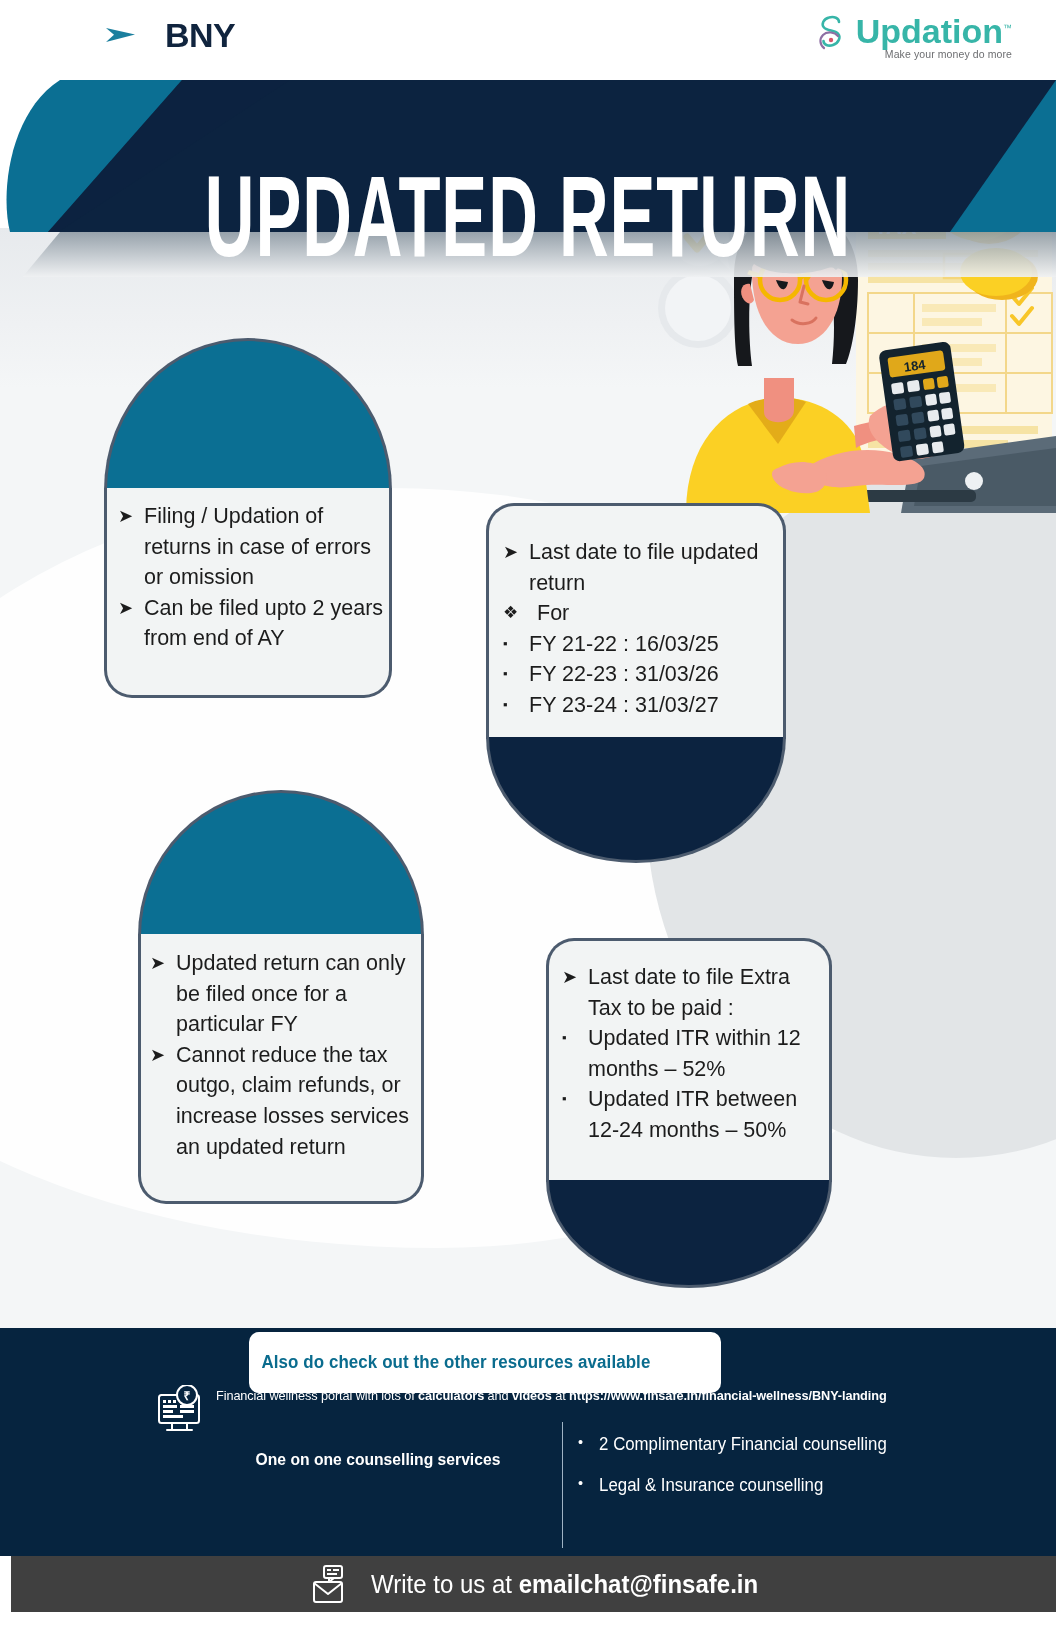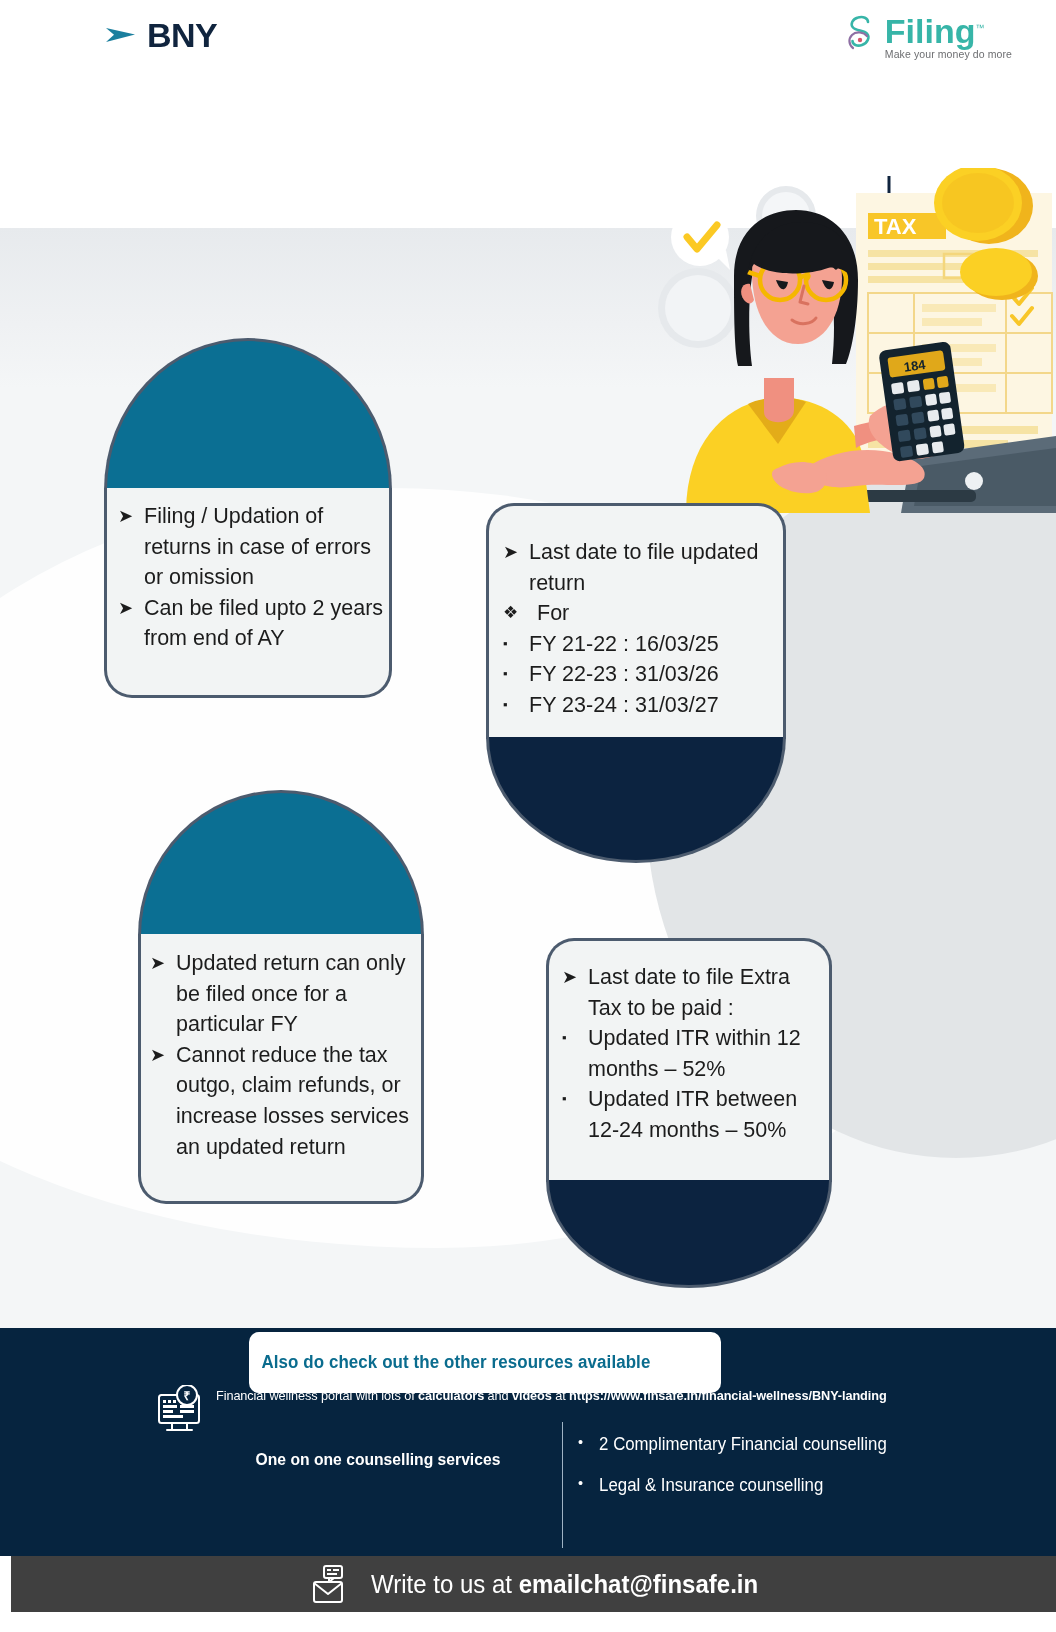--- a/index.html
+++ b/index.html
@@ -33,20 +33,21 @@
     left: 105px; top: 18px;
     display: flex; align-items: center; gap: 8px;
   }
   .bny-arrow { width: 34px; height: 24px; display: block; }
   .bny-word {
     font-family: "Liberation Sans", sans-serif;
     font-size: 34px; font-weight: 700;
     letter-spacing: -0.5px;
     color: #10243e;
     line-height: 1;
+    margin-left: 18px;
   }
   .finsafe-logo {
     position: absolute;
     right: 44px; top: 14px;
     display: flex; align-items: flex-start; gap: 7px;
   }
   .fs-mark { width: 34px; height: 46px; display:block; }
   .fs-text { display: flex; flex-direction: column; }
   .fs-name {
     font-family: "Liberation Sans", sans-serif;
@@ -323,21 +324,21 @@
     </div>
 
     <div class="finsafe-logo">
       <svg class="fs-mark" viewBox="0 0 34 46">
         <path d="M24,8 C24,4 19,2 14,3.5 C8.5,5 6,10 9,13.5 C12,17 20,16 23,19.5 C26,23 24,29 18,31 C13,32.7 8.5,30.5 8.5,27" fill="none" stroke="#37b5a8" stroke-width="2.6" stroke-linecap="round"></path>
         <path d="M9,34 C5,31 4,25 8,21 C12,17 20,18 23,22" fill="none" stroke="#8e6fa3" stroke-width="2.2" stroke-linecap="round"></path>
         <circle cx="16" cy="26" r="2.2" fill="#d6546a"></circle>
       </svg>
       <div class="fs-text">
         <div class="fs-name">
-          <span>Filing</span><span class="fs-tm">™</span>
+          <span>Updation</span><span class="fs-tm">™</span>
         </div>
         <div class="fs-tag">Make your money do more</div>
       </div>
     </div>
   </div>
 
   <div class="body-bg">
     <div class="blob-c"></div>
     <div class="blob-a"></div>
     <div class="blob-b"></div>
@@ -469,20 +470,38 @@
           <rect x="286" y="260" width="11" height="11" rx="2"></rect>
           <rect x="256" y="276" width="12" height="11" rx="2"></rect>
           <rect x="272" y="276" width="11" height="11" rx="2"></rect>
         </g>
       </g>
 
       <path d="M122,300 C136,292 156,292 166,300 C174,306 172,320 160,324 C146,328 124,322 118,312 C114,305 116,302 122,300 Z" fill="#f4a292"></path>
     </svg>
   </div>
 
+  <div class="banner-wrap">
+    <svg class="banner-svg" width="1056" height="205" viewBox="0 0 1056 205">
+      <defs>
+        <linearGradient id="shadowGrad" x1="0" y1="0" x2="0" y2="1">
+          <stop offset="0%" stop-color="#8e9aa4"></stop>
+          <stop offset="100%" stop-color="#f6f7f8"></stop>
+        </linearGradient>
+      </defs>
+
+      <path d="M60,160 L1056,160 L1056,208 L20,208 Z" fill="url(#shadowGrad)" opacity="0.9"></path>
+
+      <path d="M60,8 L1128,8 L1128,160 L10,160 C0,120 10,40 60,8 Z" fill="#0b6f93"></path>
+
+      <path d="M182,8 L1056,8 L950,160 L48,160 Z" fill="#0c2340"></path>
+      <path d="M182,8 L290,8 L58,160 L48,160 Z" fill="#0c2340" opacity="0.55"></path>
+    </svg>
+    <div class="banner-title">UPDATED RETURN</div>
+  </div>
 
   <div class="card" style="left:104px; top:338px; width:288px; height:360px;">
     <div class="card-dome" style="height:152px;"></div>
     <div class="card-body-box" style="top:150px; height:182px;"></div>
     <div class="card-foot-flat" style="top:332px; height:28px;"></div>
   </div>
   <div class="card-text" style="left:118px; top:168px; width:268px;">
     <div style="position:absolute; left:0; top:333px; width:268px;">
       <div class="bullet-row">
         <span class="bullet-mark">➤</span>

